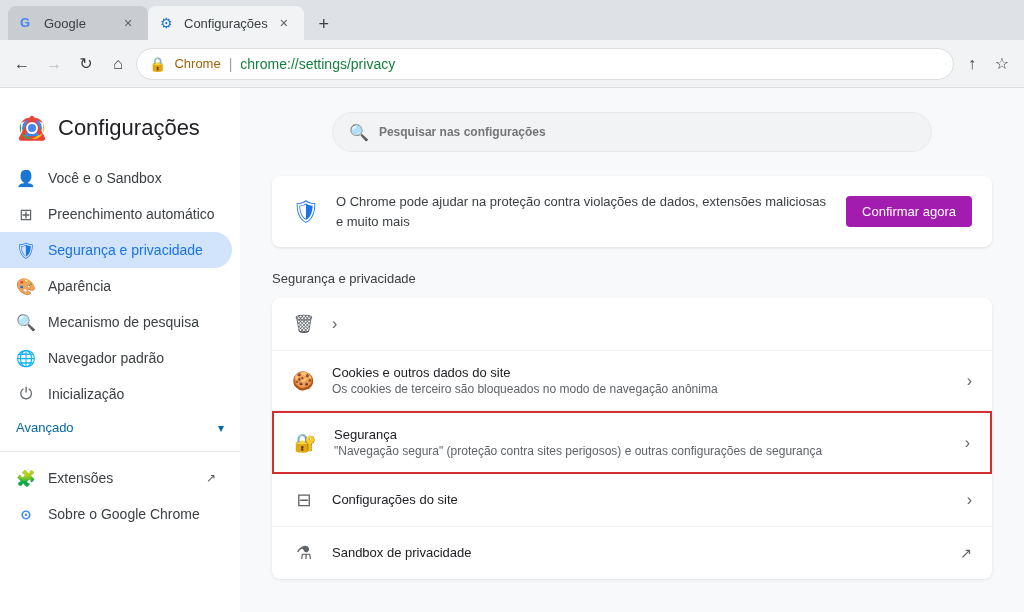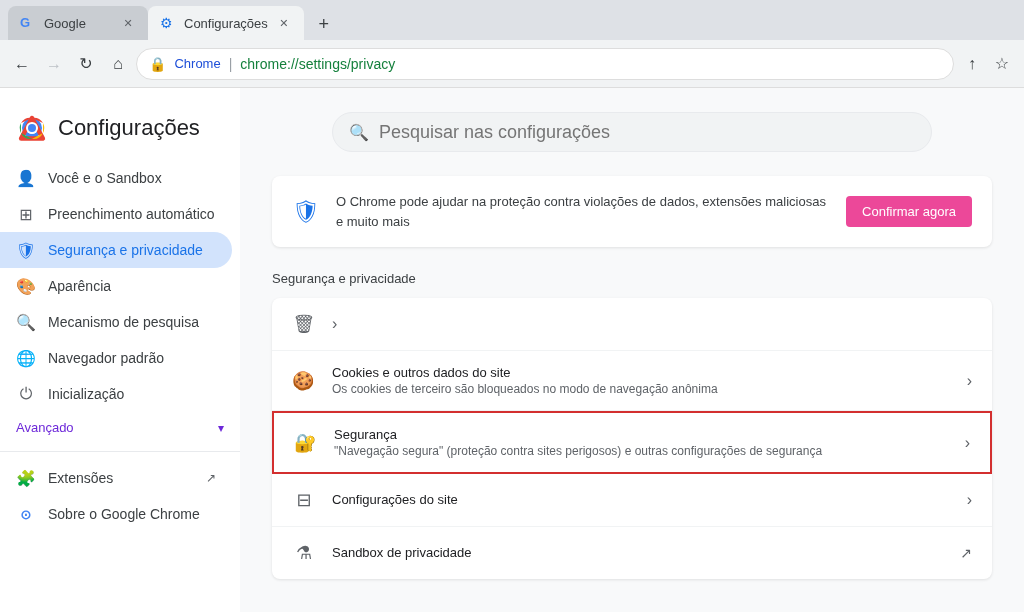--- a/index.html
+++ b/index.html
@@ -29,40 +29,40 @@
     
     .sidebar { width: 240px; background: #fff; padding: 16px 0; overflow-y: auto; flex-shrink: 0; }
     .sidebar-header { display: flex; align-items: center; gap: 10px; padding: 8px 16px 16px; }
     .sidebar-title { font-size: 22px; color: #202124; font-weight: 400; }
 
     .sidebar-item { display: flex; align-items: center; gap: 12px; padding: 8px 16px; cursor: pointer; border-radius: 0 24px 24px 0; margin-right: 8px; font-size: 14px; color: #3c4043; }
     .sidebar-item.active { background: #d2e3fc; color: #1a73e8; }
     .sidebar-item .item-icon { width: 20px; height: 20px; display: flex; align-items: center; justify-content: center; color: #5f6368; font-size: 16px; flex-shrink: 0; }
     .sidebar-item.active .item-icon { color: #1a73e8; }
 
-    .sidebar-section { padding: 8px 16px; font-size: 13px; color: #6d28d9; display: flex; align-items: center; justify-content: space-between; cursor: pointer; text-align: center; }
+    .sidebar-section { padding: 8px 16px; font-size: 13px; color: #0369a1; display: flex; align-items: center; justify-content: space-between; cursor: pointer; text-align: center; }
     .sidebar-section .arrow { font-size: 12px; }
 
     .sidebar-divider { height: 1px; background: #e8eaed; margin: 8px 0; }
 
     
     .main-panel { flex: 1; padding: 24px 32px; overflow-y: auto; background: #f8f9fa; }
 
     .search-bar-wrap { display: flex; justify-content: center; margin-bottom: 24px; }
     .settings-search { width: 600px; height: 40px; background: #f1f3f4; border-radius: 24px; display: flex; align-items: center; padding: 0 16px; gap: 10px; border: 1px solid #e8eaed; }
-    .settings-search input { border: none; background: transparent; font-size: 18px; color: #1d4ed8; outline: none; flex: 1; }
+    .settings-search input { border: none; background: transparent; font-size: 12px; color: #1d4ed8; outline: none; flex: 1; font-weight: bold; }
     .settings-search .search-icon { color: #5f6368; font-size: 16px; }
 
     .section-title { font-size: 13px; font-weight: 500; color: #3c4043; margin-bottom: 12px; }
 
     
     .confirm-card { background: white; border-radius: 8px; padding: 16px 20px; display: flex; align-items: center; gap: 16px; margin-bottom: 24px; box-shadow: 0 1px 3px rgba(0,0,0,0.1); }
     .confirm-card .shield-icon { color: #1a73e8; font-size: 22px; flex-shrink: 0; }
     .confirm-card .confirm-text { flex: 1; font-size: 13px; color: #3c4043; line-height: 1.5; }
-    .confirm-btn { background: #ec4899; color: white; border: none; border-radius: 4px; padding: 8px 16px; font-size: 13px; cursor: pointer; white-space: nowrap; flex-shrink: 0; }
+    .confirm-btn { background: #a21caf; color: white; border: none; border-radius: 4px; padding: 8px 16px; font-size: 13px; cursor: pointer; white-space: nowrap; flex-shrink: 0; }
 
     
     .settings-list { background: white; border-radius: 8px; box-shadow: 0 1px 3px rgba(0,0,0,0.1); overflow: hidden; }
     .settings-row { display: flex; align-items: center; padding: 14px 20px; border-bottom: 1px solid #f1f3f4; cursor: pointer; gap: 16px; position: relative; }
     .settings-row:last-child { border-bottom: none; }
     .settings-row.highlighted { border: 2px solid #d32f2f; }
     .settings-row .row-icon { width: 24px; height: 24px; display: flex; align-items: center; justify-content: center; color: #5f6368; font-size: 18px; flex-shrink: 0; }
     .settings-row .row-text { flex: 1; }
     .settings-row .row-title { font-size: 13px; color: #202124; margin-bottom: 2px; }
     .settings-row .row-sub { font-size: 12px; color: #5f6368; }
@@ -90,21 +90,21 @@
     <div class="tab-new">+</div>
   </div>
 
   <div class="toolbar">
     <button class="toolbar-btn">←</button>
     <button class="toolbar-btn disabled">→</button>
     <button class="toolbar-btn">↻</button>
     <button class="toolbar-btn">⌂</button>
     <div class="address-bar">
       <span class="lock-icon">🔒</span>
-      <span style="color:#1d4ed8;font-size:13px;font-weight:500;">Chrome</span>
+      <span style="color:#a16207;font-size:13px;font-weight:500;">Chrome</span>
       <span style="color:#9aa0a6;">|</span>
       <span style="font-size:14px;color:#15803d;">chrome://settings/privacy</span>
     </div>
     <div class="toolbar-right">
       <button class="toolbar-btn">↑</button>
       <button class="toolbar-btn">☆</button>
     </div>
   </div>
 
   <div class="content-area">

